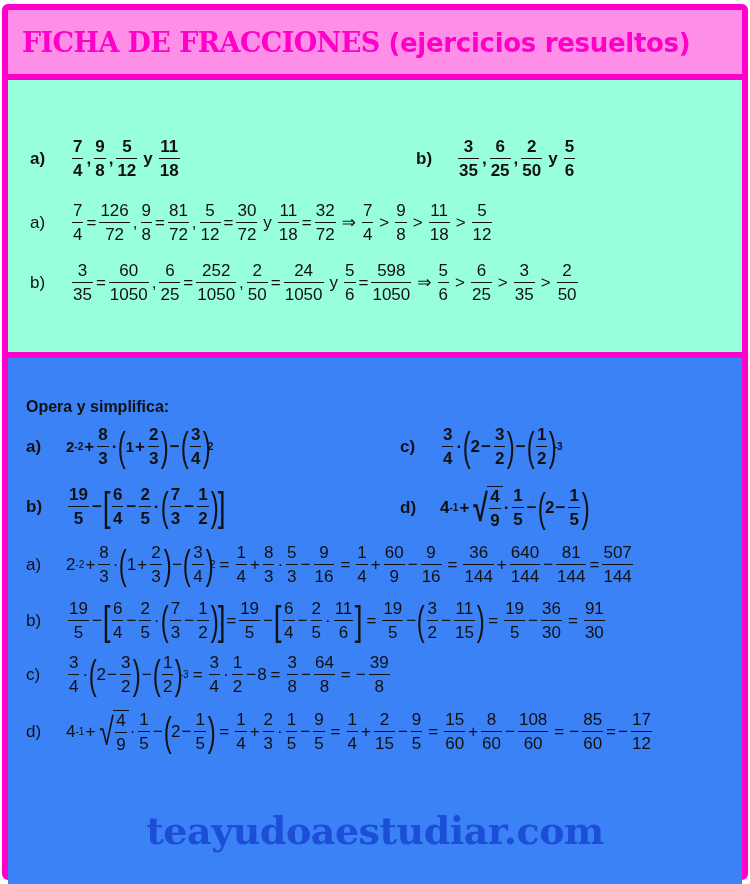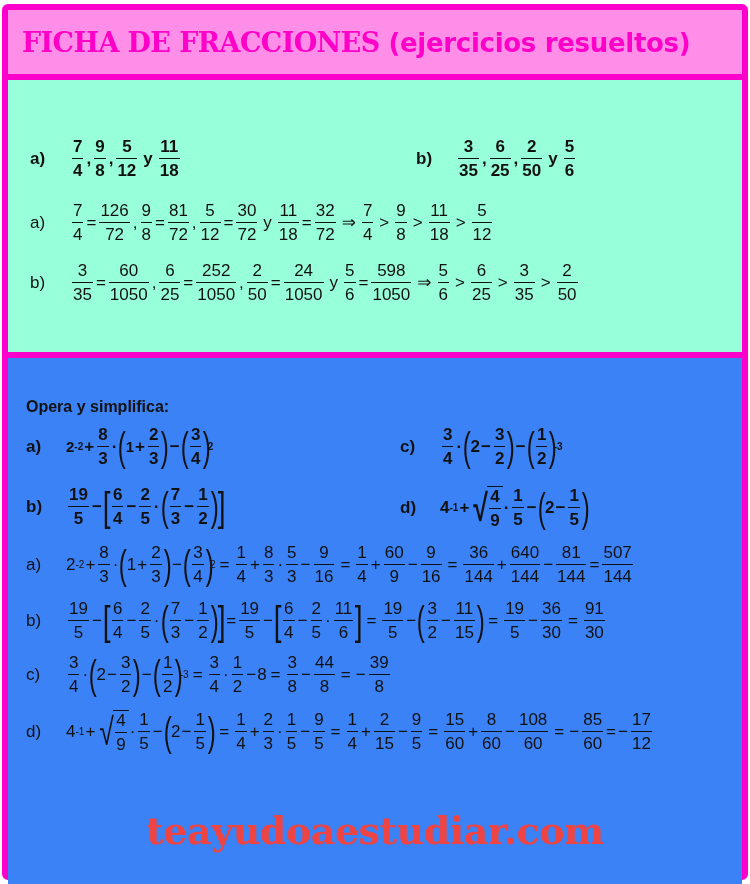--- a/index.html
+++ b/index.html
@@ -57,21 +57,21 @@
     .paren { font-size: 40px; font-weight: 300; line-height: 1; transform: scaleX(0.6); display: inline-block; margin: 0 -3px; }
     .bracket { font-size: 40px; font-weight: 300; line-height: 1; transform: scaleX(0.7); display: inline-block; margin: 0 -2px; }
     sup.ex { font-size: 10px; vertical-align: 20px; margin-left: -3px; }
     sup.ex2 { font-size: 10px; vertical-align: 6px; }
     .sqrt { display: inline-flex; align-items: center; }
     .sqrt .rad { font-size: 38px; transform: scaleX(0.7); display: inline-block; margin-right: -4px; line-height: 1; }
     .sqrt .under { border-top: 1.5px solid #111; padding-top: 1px; }
 
     .footer {
       position: absolute; left: 0; right: 0; top: 808px; text-align: center;
-      font-family: "DejaVu Serif", serif; font-weight: bold; font-size: 38px; color: #ef4444;
+      font-family: "DejaVu Serif", serif; font-weight: bold; font-size: 38px; color: #1d4ed8;
       letter-spacing: -0.5px;
     }
   </style>
 </head>
 <body>
 
 <div class="frame"></div>
 
 <div class="header">
   <div class="title">
@@ -656,21 +656,21 @@
       <span class="op sm">−</span>
       <span>8</span>
     <span class="op">=</span>
     <span class="frac">
         <span class="n">3</span>
         <span class="bar"></span>
         <span class="d">8</span>
       </span>
       <span class="op sm">−</span>
       <span class="frac">
-        <span class="n">44</span>
+        <span class="n">64</span>
         <span class="bar"></span>
         <span class="d">8</span>
       </span>
     <span class="op">=</span>
     <span class="op sm">−</span>
       <span class="frac">
         <span class="n">39</span>
         <span class="bar"></span>
         <span class="d">8</span>
       </span>

